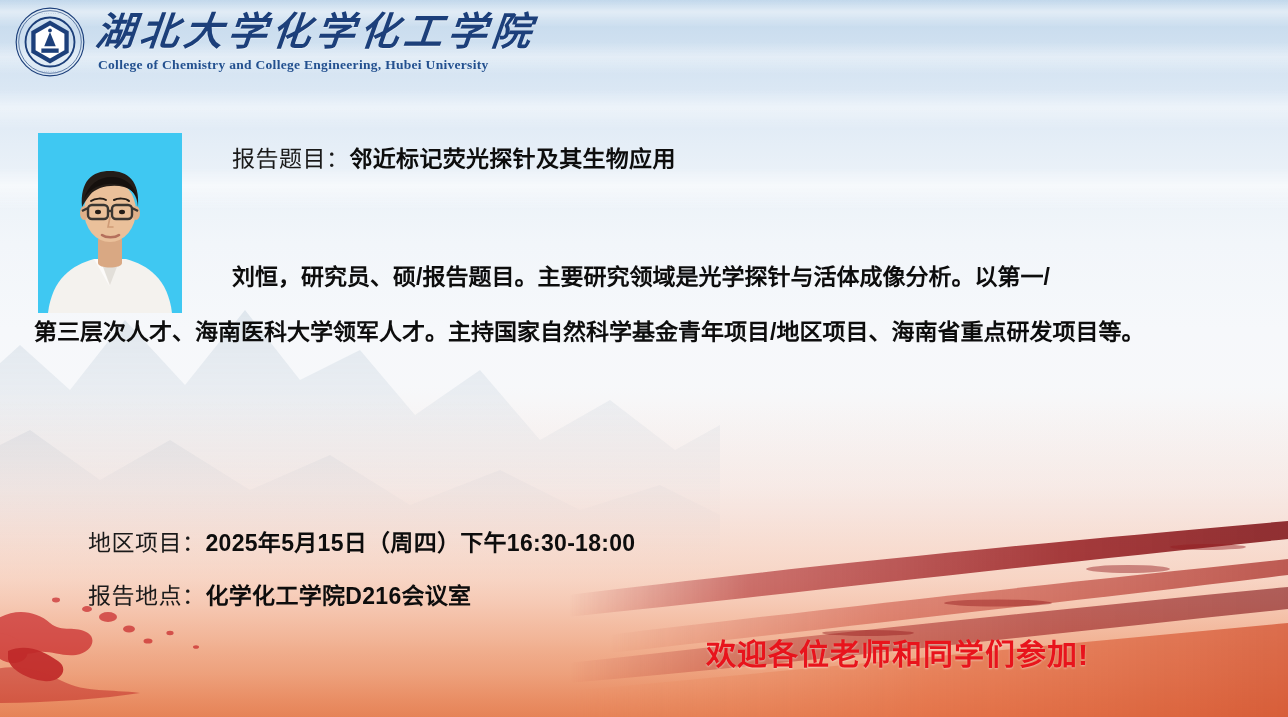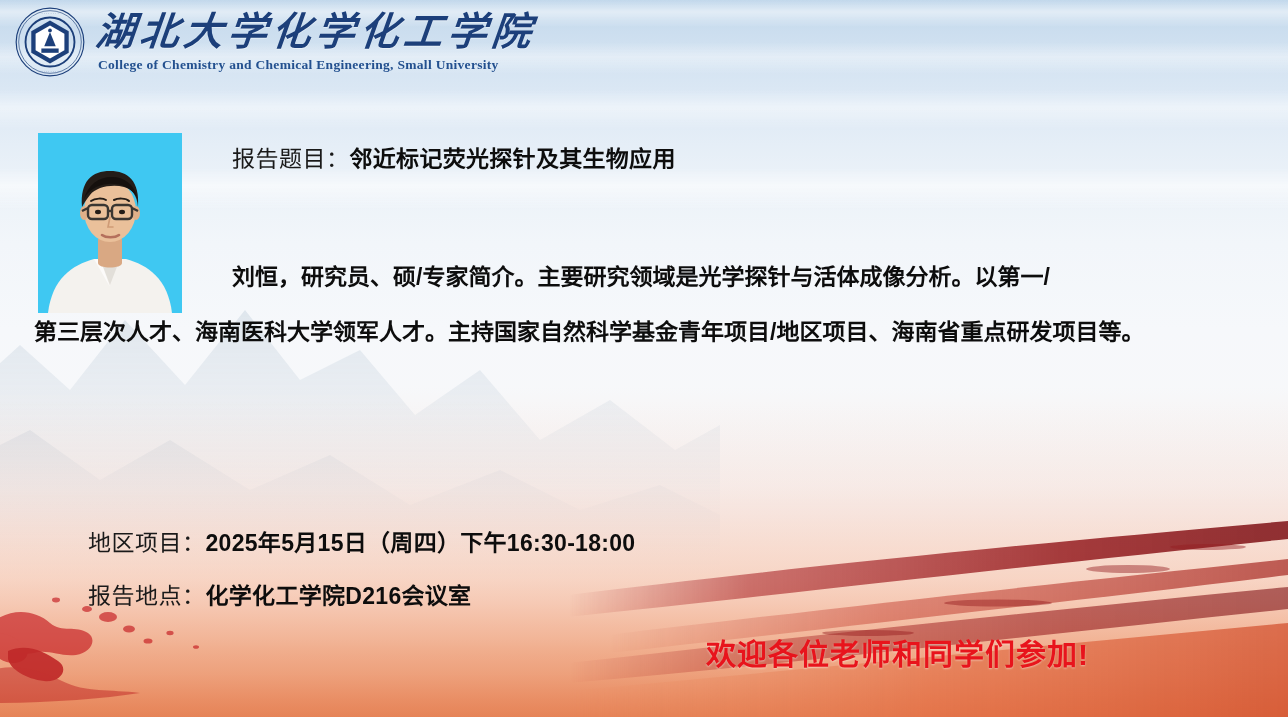--- a/index.html
+++ b/index.html
@@ -296,21 +296,21 @@
         <polygon points="50,20 76,35 76,65 50,80 24,65 24,35" fill="#1c3f7a"></polygon>
         <polygon points="50,27 70,38.5 70,61.5 50,73 30,61.5 30,38.5" fill="#ffffff"></polygon>
 
         <path d="M50,36 L58,56 L42,56 Z" fill="#1c3f7a"></path>
         <rect x="38" y="59" width="24" height="6" fill="#1c3f7a"></rect>
         <circle cx="50" cy="34" r="2.6" fill="#1c3f7a"></circle>
       </svg>
     </div>
     <div class="logo-text">
       <div class="logo-cn">湖北大学化学化工学院</div>
-      <div class="logo-en">College of Chemistry and Chemical Engineering, Small University</div>
+      <div class="logo-en">College of Chemistry and College Engineering, Hubei University</div>
     </div>
   </div>
 
   <div class="portrait" style="background: rgb(63, 200, 242);">
     <svg viewBox="0 0 144 180" preserveAspectRatio="xMidYMid slice">
       <rect width="144" height="180" fill="#3fc8f2"></rect>
 
       <path d="M10,180 C14,146 34,132 56,126 L88,126 C110,132 130,146 134,180 Z" fill="#f4f2ee"></path>
       <path d="M62,126 L72,152 L82,126 Z" fill="#e2dfd9"></path>
       <path d="M56,126 L72,154 L62,126 Z" fill="#ffffff" opacity="0.7"></path>
@@ -346,21 +346,21 @@
   </div>
 
   <div class="content">
 
     <div class="row r-title">
       <span class="lbl">报告题目：</span><span class="val">邻近标记荧光探针及其生物应用</span>
     </div>
 
 
     <div class="bio">
-      <div class="bio-line first">刘恒，研究员、硕/专家简介。主要研究领域是光学探针与活体成像分析。以第一/</div>
+      <div class="bio-line first">刘恒，研究员、硕/报告题目。主要研究领域是光学探针与活体成像分析。以第一/</div>
       <div class="bio-line">第三层次人才、海南医科大学领军人才。主持国家自然科学基金青年项目/地区项目、海南省重点研发项目等。</div>
     </div>
 
     <div class="row r-time">
       <span class="lbl">地区项目：</span><span class="val">2025年5月15日（周四）下午16:30-18:00</span>
     </div>
 
     <div class="row r-place">
       <span class="lbl">报告地点：</span><span class="val">化学化工学院D216会议室</span>
     </div>

